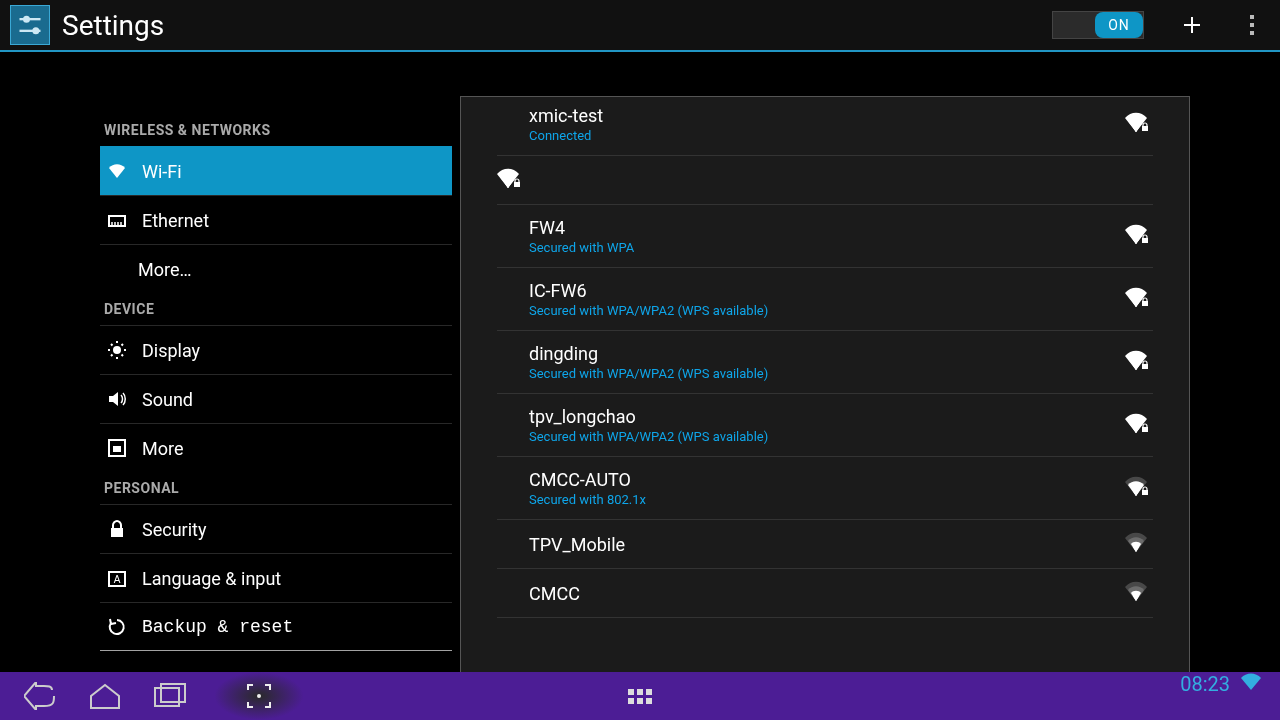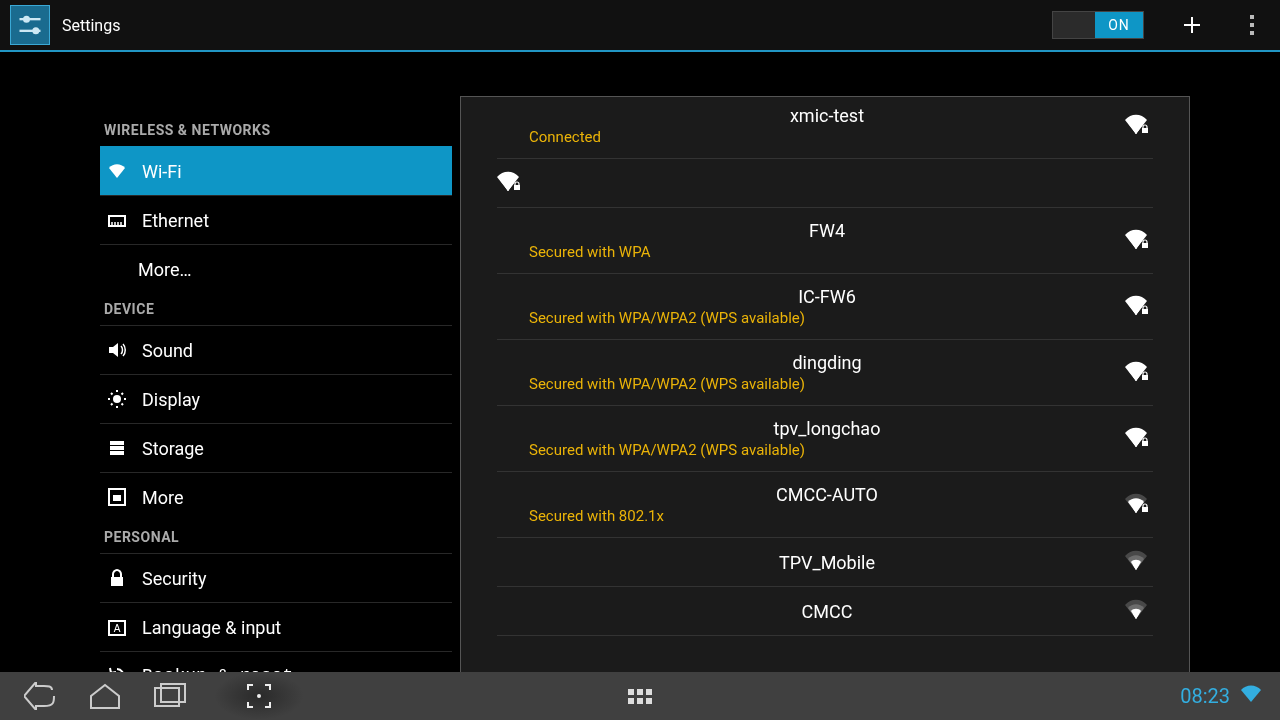--- a/index.html
+++ b/index.html
@@ -23,38 +23,39 @@
   }
   .app-icon {
     width: 40px; height: 40px;
     background: #1a6b8f;
     border: 1px solid #3aa9d6;
     display: flex; align-items: center; justify-content: center;
     margin-right: 12px;
   }
   .app-icon svg { width: 28px; height: 28px; }
   .app-title {
-    font-size: 16px;
+    font-size: 28px;
     color: #fff;
   }
   .action-spacer { flex: 1; }
   .switch-track {
     width: 92px; height: 28px;
     background: #2b2b2b;
     border: 1px solid #444;
     position: relative;
     margin-right: 28px;
     display: flex; align-items: center; justify-content: flex-end;
   }
   .switch-thumb {
     width: 48px; height: 26px;
     background: #0e96c6;
     display: flex; align-items: center; justify-content: center;
     font-size: 14px; color: #fff;
     letter-spacing: 1px;
+    border-radius: 8px;
   }
   .action-add {
     width: 40px; height: 40px;
     display: flex; align-items: center; justify-content: center;
     margin-right: 20px;
     cursor: pointer;
   }
   .action-overflow {
     width: 40px; height: 40px;
     display: flex; flex-direction: column;
@@ -117,34 +118,34 @@
   }
   .net-item {
     display: flex;
     align-items: center;
     padding: 12px 0;
     border-bottom: 1px solid #333;
     cursor: pointer;
   }
   .net-item:first-child { padding-top: 8px; }
   .net-text { flex: 1; padding-left: 32px; }
-  .net-ssid { font-size: 18px; color: #fff; text-align: center; }
-  .net-status { font-size: 15px; color: #eab308; margin-top: 2px; }
+  .net-ssid { font-size: 18px; color: #fff; }
+  .net-status { font-size: 13px; color: #0ea5e9; margin-top: 2px; }
   .signal {
     width: 28px; height: 24px;
     position: relative;
   }
   
   .navbar {
     position: absolute;
     bottom: 0; left: 0; right: 0;
     height: 48px;
-    background: #404040;
+    background: #4c1d95;
     display: flex;
-    align-items: center;
+    align-items: flex-start;
   }
   .nav-left {
     display: flex; gap: 26px; margin-left: 22px; align-items: center;
   }
   .nav-btn {
     width: 38px; height: 34px;
     display:flex;align-items:center;justify-content:center;
     cursor: pointer;
   }
   .nav-screenshot {
@@ -219,46 +220,36 @@
         </div>
         <div class="sidebar-label">Ethernet</div>
       </div>
       <div class="sidebar-item indent">
         <div class="sidebar-label">More…</div>
       </div>
       <div class="category-header">DEVICE</div>
       <div class="sidebar-item">
         <div class="sidebar-icon">
           <svg width="20" height="20" viewBox="0 0 20 20">
-            <path d="M2 7h4l5-4v14l-5-4H2Z" fill="#fff"></path>
-            <path d="M14 6c2 2 2 6 0 8M16 4c3 3 3 9 0 12" stroke="#fff" fill="none" stroke-width="1.5"></path>
-          </svg>
-        </div>
-        <div class="sidebar-label">Sound</div>
-      </div>
-      <div class="sidebar-item">
-        <div class="sidebar-icon">
-          <svg width="20" height="20" viewBox="0 0 20 20">
             <circle cx="10" cy="10" r="4" fill="#fff"></circle>
             <g stroke="#fff" stroke-width="2">
               <path d="M10 1v2M10 17v2M1 10h2M17 10h2M4 4l1.5 1.5M14.5 14.5L16 16M4 16l1.5-1.5M14.5 5.5L16 4"></path>
             </g>
           </svg>
         </div>
         <div class="sidebar-label">Display</div>
       </div>
       <div class="sidebar-item">
         <div class="sidebar-icon">
           <svg width="20" height="20" viewBox="0 0 20 20">
-            <rect x="3" y="3" width="14" height="4" fill="#fff"></rect>
-            <rect x="3" y="8" width="14" height="4" fill="#fff"></rect>
-            <rect x="3" y="13" width="14" height="4" fill="#fff"></rect>
-          </svg>
-        </div>
-        <div class="sidebar-label">Storage</div>
+            <path d="M2 7h4l5-4v14l-5-4H2Z" fill="#fff"></path>
+            <path d="M14 6c2 2 2 6 0 8M16 4c3 3 3 9 0 12" stroke="#fff" fill="none" stroke-width="1.5"></path>
+          </svg>
+        </div>
+        <div class="sidebar-label">Sound</div>
       </div>
       <div class="sidebar-item">
         <div class="sidebar-icon">
           <svg width="20" height="20" viewBox="0 0 20 20">
             <rect x="2" y="2" width="16" height="16" fill="none" stroke="#fff" stroke-width="2"></rect>
             <rect x="6" y="8" width="8" height="6" fill="#fff"></rect>
           </svg>
         </div>
         <div class="sidebar-label">More</div>
       </div>

